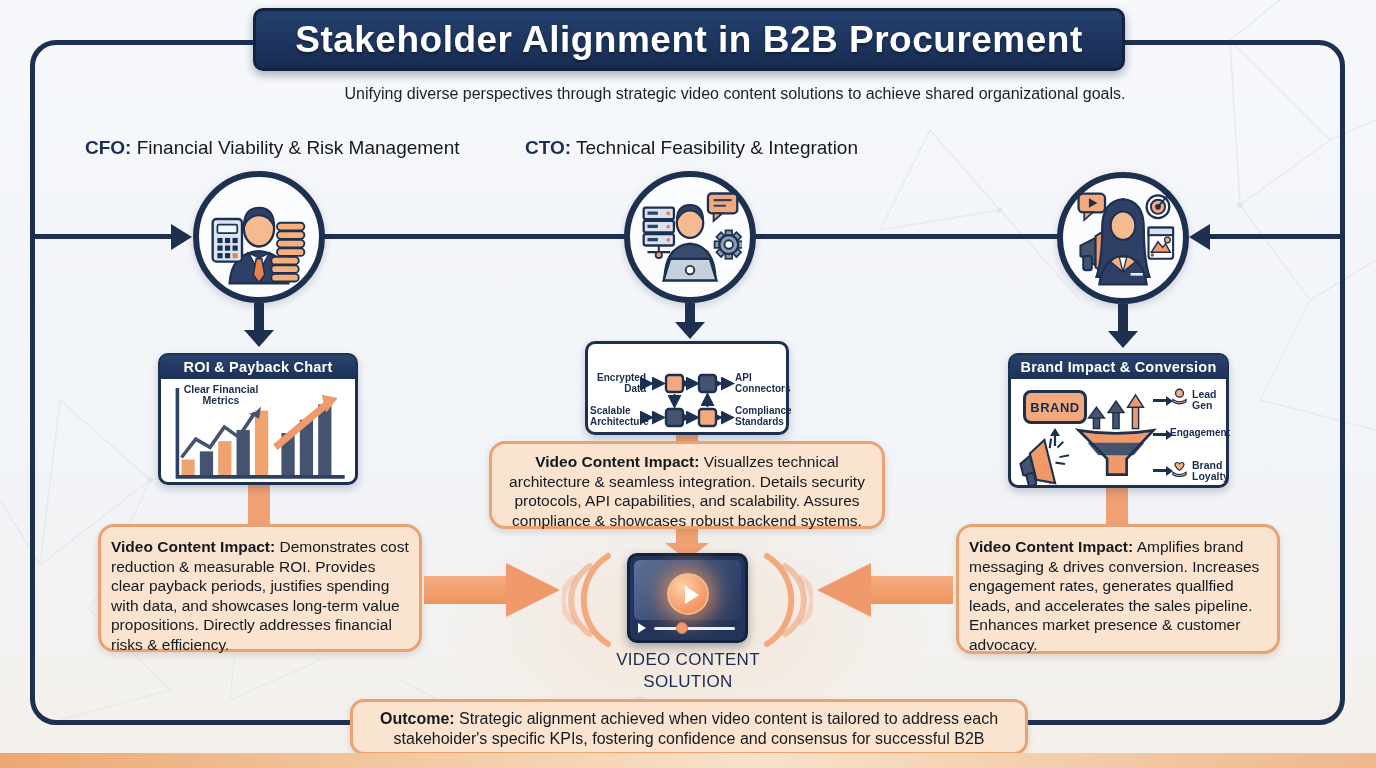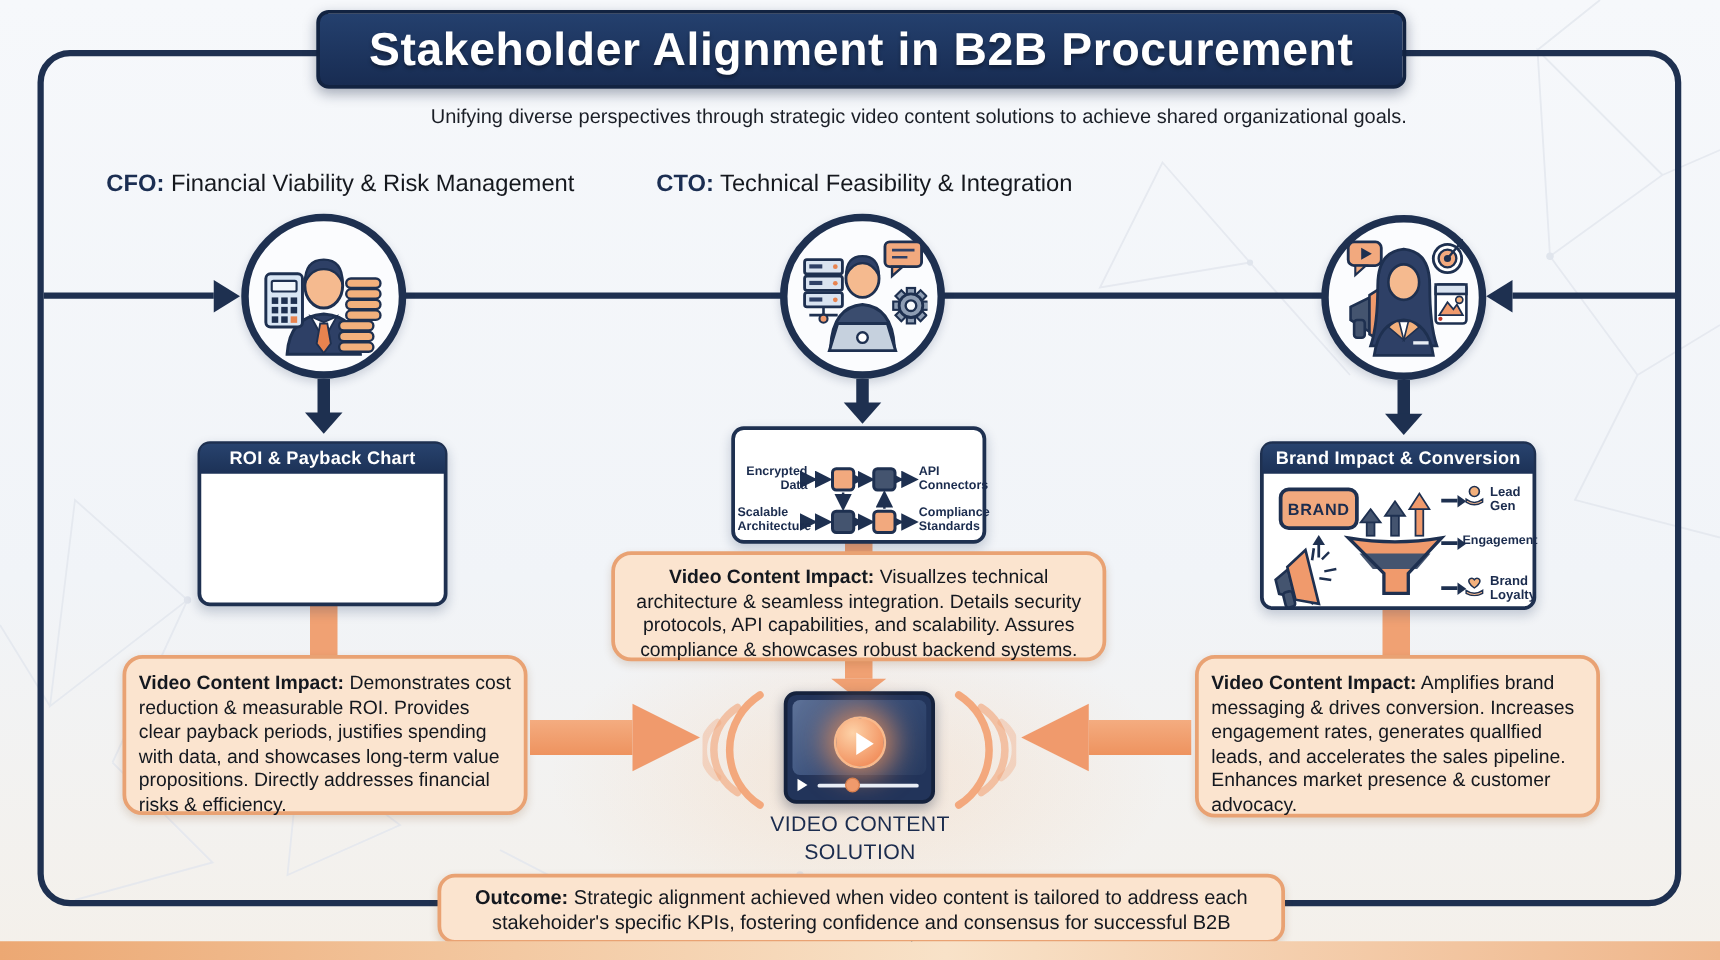--- a/index.html
+++ b/index.html
@@ -229,20 +229,40 @@
   <div class="abs dhead" style="left:1108px;top:331px;"></div>
 
   <div class="abs oconn" style="left:248px;top:483px;width:22px;height:43px;"></div>
   <div class="abs oconn" style="left:676px;top:431px;width:22px;height:13px;"></div>
   <div class="abs oconn" style="left:1106px;top:486px;width:22px;height:40px;"></div>
   <div class="abs oconn" style="left:676px;top:527px;width:22px;height:16px;"></div>
   <div class="abs ohead-down" style="left:665px;top:543px;"></div>
 
   <div class="abs card" style="left:158px;top:353px;width:200px;height:132px;">
     <div class="card-header">ROI &amp; Payback Chart</div>
+    <div class="card-body">
+      <div class="mini-label" style="left:14px;top:4px;width:92px;font-size:10.5px;text-align:center;">Clear Financial Metrics</div>
+      <svg viewBox="0 0 180 100" width="190" height="102" style="position:absolute;left:3px;top:2px;">
+        <g id="roi-bars">
+            <rect x="14" y="76" width="13" height="16" fill="#F0A36E"></rect>
+            <rect x="32" y="68" width="13" height="24" fill="#44546F"></rect>
+            <rect x="50" y="58" width="13" height="34" fill="#F0A36E"></rect>
+            <rect x="68" y="47" width="13" height="45" fill="#44546F"></rect>
+            <rect x="86" y="28" width="13" height="64" fill="#F0A36E"></rect>
+            <rect x="112" y="50" width="13" height="42" fill="#44546F"></rect>
+            <rect x="130" y="37" width="13" height="55" fill="#44546F"></rect>
+            <rect x="148" y="22" width="13" height="70" fill="#44546F"></rect>
+          </g>
+        <path d="M10,6 L10,93 L174,93" stroke="#2E4066" stroke-width="3.5" fill="none"></path>
+        <polyline points="14,74 28,56 42,64 56,44 70,54 86,30" stroke="#44546F" stroke-width="3.5" fill="none"></polyline>
+        <path d="M86,30 L92,24 L90,36 L80,31 Z" fill="#44546F"></path>
+        <line x1="106" y1="64" x2="156" y2="22" stroke="#F09A6C" stroke-width="7"></line>
+        <path d="M150,14 L166,14 L158,30 Z" fill="#F09A6C" transform="rotate(12 158 20)"></path>
+      </svg>
+    </div>
   </div>
 
   <div class="abs card" style="left:585px;top:341px;width:204px;height:94px;">
     <div class="card-body">
       <svg viewBox="0 0 202 66" width="202" height="66" style="position:absolute;left:0;top:1px;">
         <defs>
           <marker id="mnavy" markerWidth="7" markerHeight="7" refX="5" refY="3.5" orient="auto">
             <path d="M0,0 L7,3.5 L0,7 Z" fill="#1E3050"></path>
           </marker>
         </defs>

